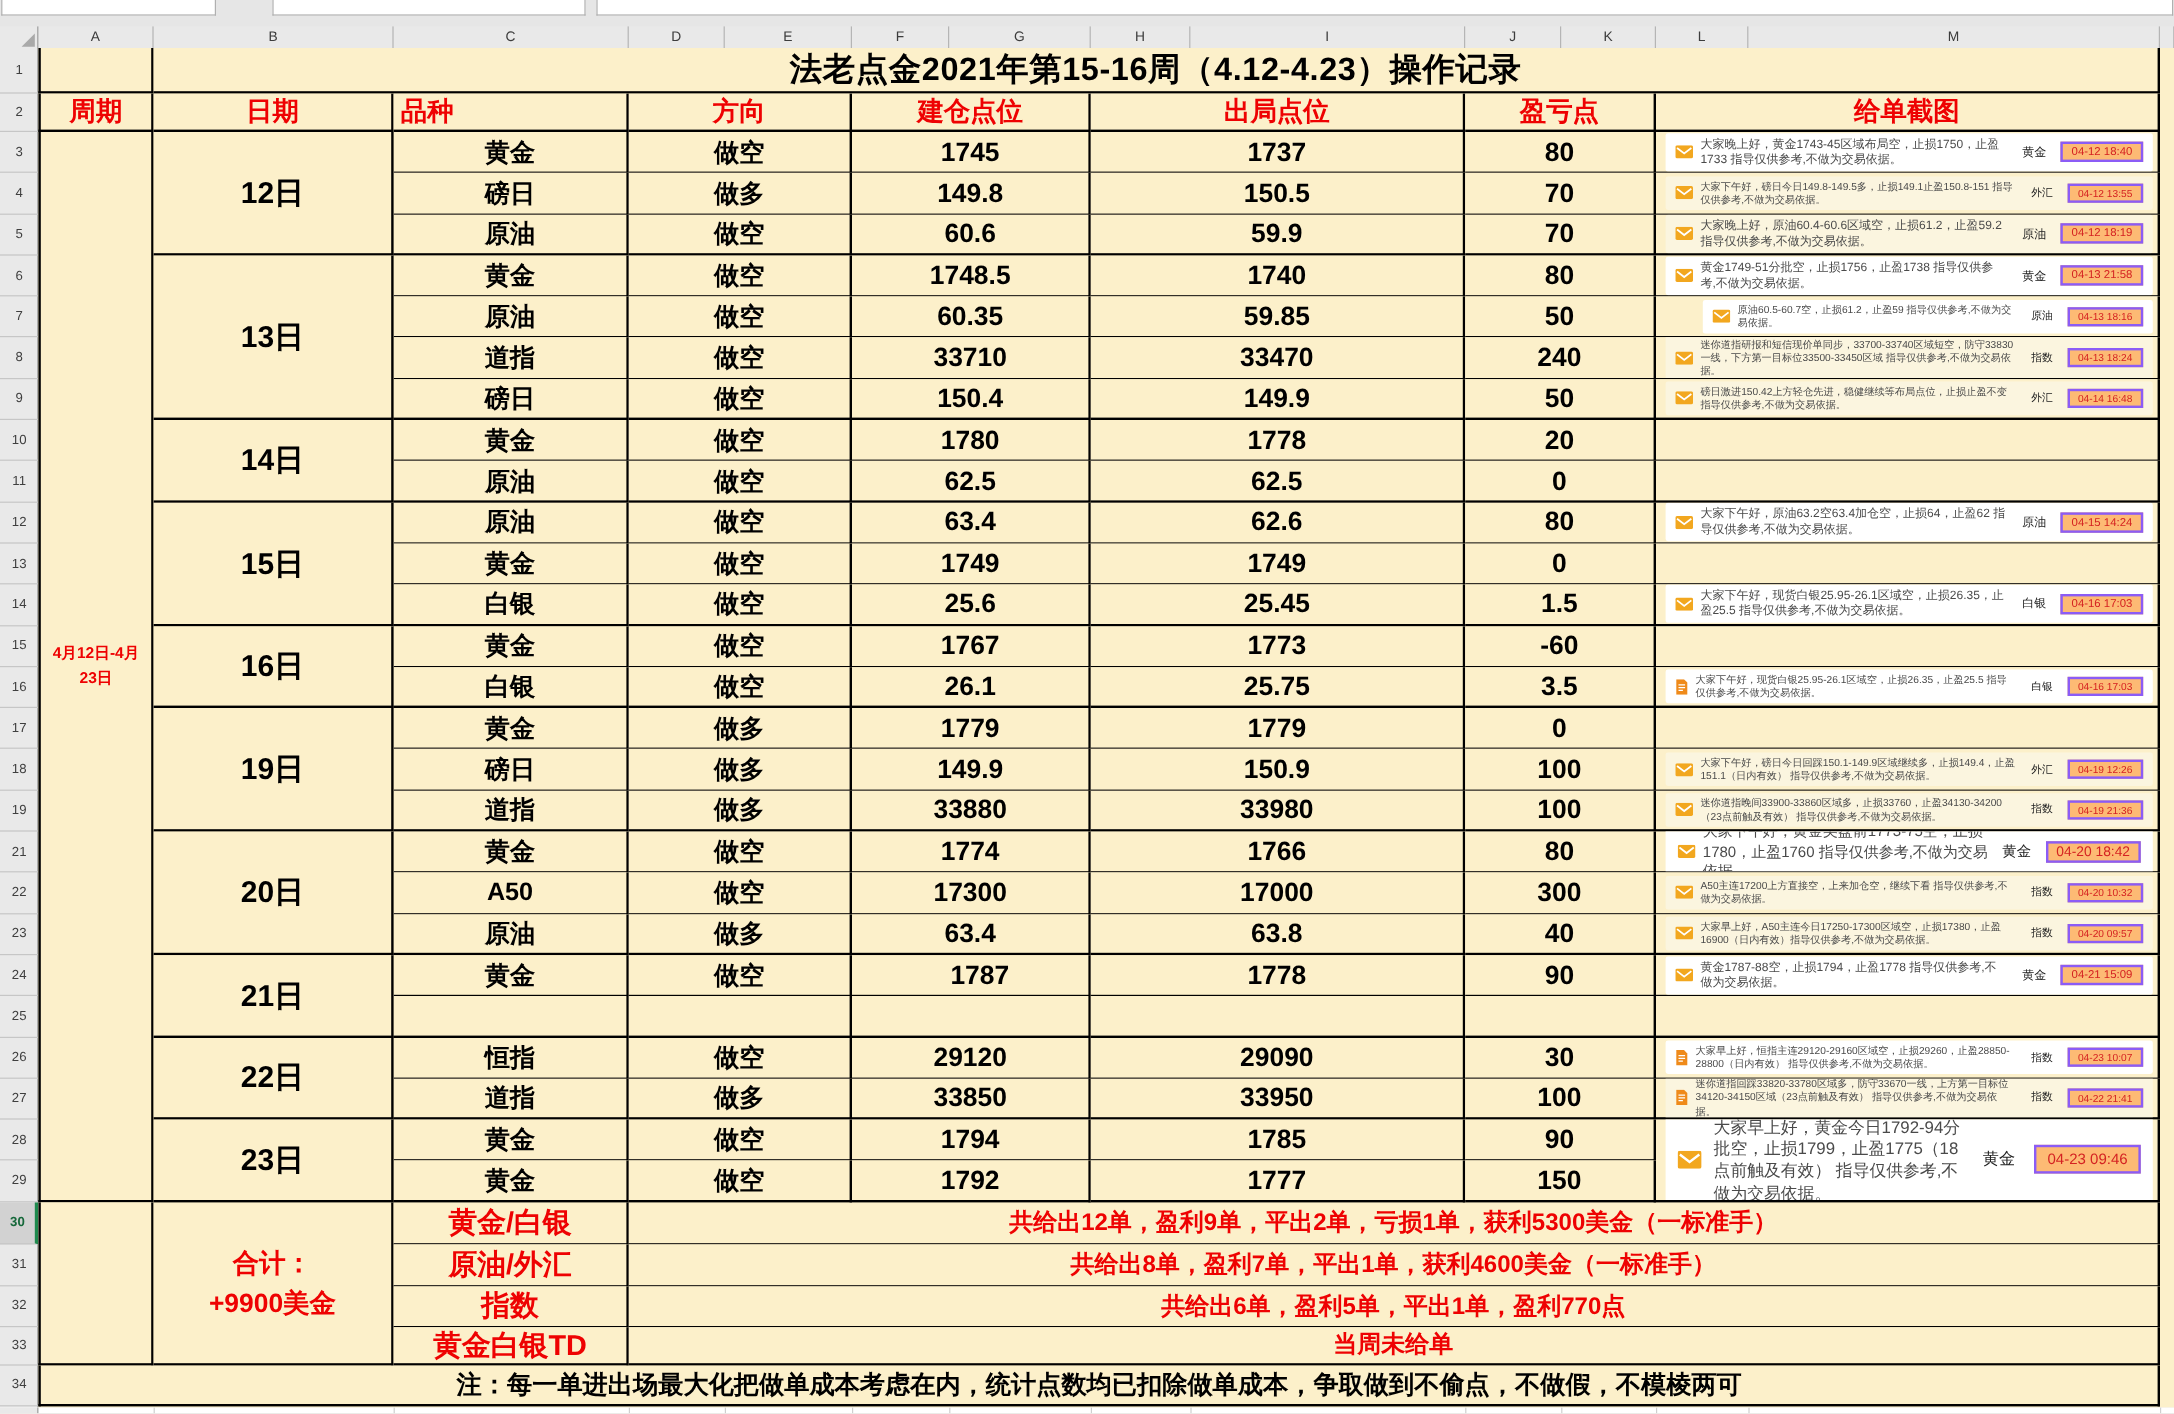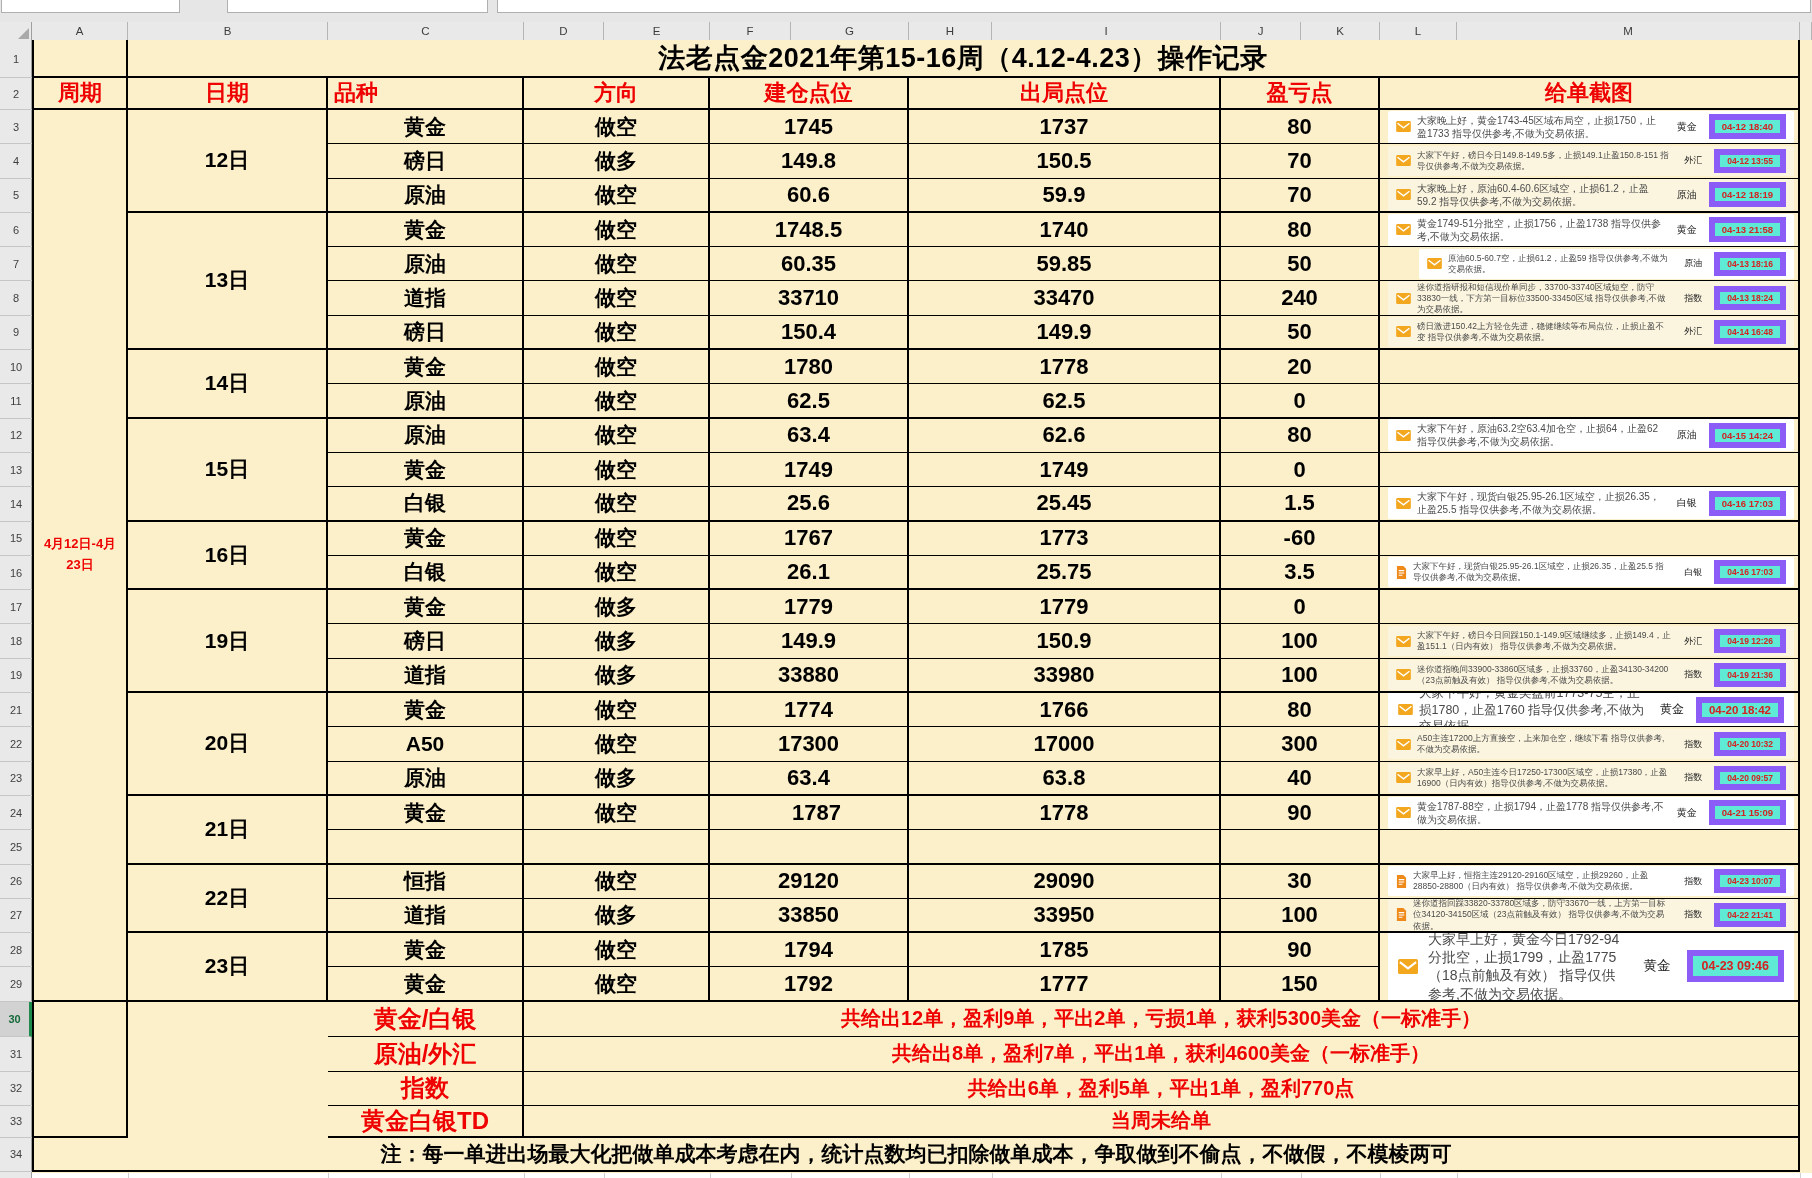--- a/index.html
+++ b/index.html
@@ -31,37 +31,37 @@
     grid-template-rows:38px 32px repeat(26,34.31px) 35px 35px 34px 32px 34px;
     background:#fcf0ca;}
   .c{box-sizing:border-box;border-right:2px solid #000;border-bottom:1px solid #000;
      display:flex;align-items:center;justify-content:center;background:#fcf0ca;overflow:hidden;}
   .c.bL{border-left:2px solid #000;}
   .c.ge{border-bottom-width:2px;}
   .c.noborder{border:none;}
   #titleCell{font-size:27px;font-weight:bold;color:#000;border-bottom-width:2px;letter-spacing:0.5px;}
   .hdr{font-size:22px;font-weight:bold;color:#ee0202;border-bottom-width:2px;}
   #periodCell{font-size:13px;font-weight:bold;color:#ee0202;text-align:center;line-height:1.6;padding:0 8px;}
-  .dcell{font-size:21px;font-weight:bold;color:#000;}
+  .dcell{font-size:25px;font-weight:bold;color:#000;}
   .tcell{font-size:21px;font-weight:bold;color:#000;}
   .ncell{font-size:22px;font-weight:bold;color:#000;}
   .scat{font-size:24px;font-weight:bold;color:#ee0202;}
   .sline{font-size:20px;font-weight:bold;color:#ee0202;}
   #totalCell{flex-direction:column;font-size:22px;font-weight:bold;color:#ee0202;line-height:1.5;}
   #noteCell{font-size:21px;font-weight:bold;color:#000;border-bottom-width:2px;}
   
   .shotcell{justify-content:flex-start;padding:2px 4px 2px 8px;}
   .card{display:flex;align-items:center;gap:6px;background:#fff;border-radius:2px;
         padding:3px 8px;width:100%;box-sizing:border-box;}
   .card.cream{background:#fbf5df;}
   .cicon{flex:0 0 auto;display:flex;align-items:center;}
   .ctext{flex:1 1 auto;text-align:left;color:#4a4a4a;line-height:1.3;}
   .ctag{flex:0 0 auto;color:#222;margin:0 6px;white-space:nowrap;}
-  .cchip{flex:0 0 auto;border:6px solid #8b5cf6;color:#d42222;padding:1px 7px;
-         white-space:nowrap;font-weight:700;background:#5eead4;}
+  .cchip{flex:0 0 auto;border:2px solid #8b5cf6;color:#d42222;padding:1px 7px;
+         white-space:nowrap;font-weight:400;background:#fdba74;}
   .card.s{min-height:25px;} .card.s .ctext{font-size:8.5px;} .card.s .ctag{font-size:9px;} .card.s .cchip{font-size:8.5px;}
   .card.m{min-height:28px;} .card.m .ctext{font-size:10px;} .card.m .ctag{font-size:10px;} .card.m .cchip{font-size:9.5px;}
   .card.l{min-height:38px;padding:5px 10px;} .card.l .ctext{font-size:12.5px;} .card.l .ctag{font-size:12px;} .card.l .cchip{font-size:11.5px;}
   .card.xl{min-height:56px;padding:8px 10px;gap:10px;} .card.xl .ctext{font-size:14px;} .card.xl .ctag{font-size:13.5px;} .card.xl .cchip{font-size:12.5px;padding:3px 9px;}
   
   #bottomstrip{position:absolute;left:0;top:1173px;width:1812px;height:5px;background:#fff;}
   #bottomstrip .gut{position:absolute;left:0;top:0;width:32px;height:5px;background:#e9e9e9;border-right:1px solid #9f9f9f;box-sizing:border-box;}
   .vline{position:absolute;top:0;width:1px;height:5px;background:#cfcfcf;}
 </style>
 </head>
@@ -143,20 +143,24 @@
     <div class="c hdr" style="grid-column:3/4;grid-row:2;justify-content:flex-start;padding-left:6px;">品种</div>
     <div class="c hdr" style="grid-column:4/6;grid-row:2;">方向</div>
     <div class="c hdr" style="grid-column:6/8;grid-row:2;">建仓点位</div>
     <div class="c hdr" style="grid-column:8/10;grid-row:2;">出局点位</div>
     <div class="c hdr" style="grid-column:10/12;grid-row:2;">盈亏点</div>
     <div class="c hdr" style="grid-column:12/14;grid-row:2;">给单截图</div>
 
     <div class="c bL ge" id="periodCell" style="grid-column:1/2;grid-row:3/29;">4月12日-4月23日</div>
 
     <div class="c bL ge" style="grid-column:1/2;grid-row:29/33;"></div>
+    <div class="c ge" id="totalCell" style="grid-column:2/3;grid-row:29/33;">
+      <span>合计：</span>
+      <span>+9900美金</span>
+    </div>
     <div class="c scat" style="grid-column:3/4;grid-row:29;">黄金/白银</div>
     <div class="c sline" style="grid-column:4/14;grid-row:29;">共给出12单，盈利9单，平出2单，亏损1单，获利5300美金（一标准手）</div>
     <div class="c scat" style="grid-column:3/4;grid-row:30;">原油/外汇</div>
     <div class="c sline" style="grid-column:4/14;grid-row:30;">共给出8单，盈利7单，平出1单，获利4600美金（一标准手）</div>
     <div class="c scat" style="grid-column:3/4;grid-row:31;">指数</div>
     <div class="c sline" style="grid-column:4/14;grid-row:31;">共给出6单，盈利5单，平出1单，盈利770点</div>
     <div class="c scat ge" style="grid-column:3/4;grid-row:32;">黄金白银TD</div>
     <div class="c sline ge" style="grid-column:4/14;grid-row:32;">当周未给单</div>
 
     <div class="c bL" id="noteCell" style="grid-column:1/14;grid-row:33;">注：每一单进出场最大化把做单成本考虑在内，统计点数均已扣除做单成本，争取做到不偷点，不做假，不模棱两可</div>

